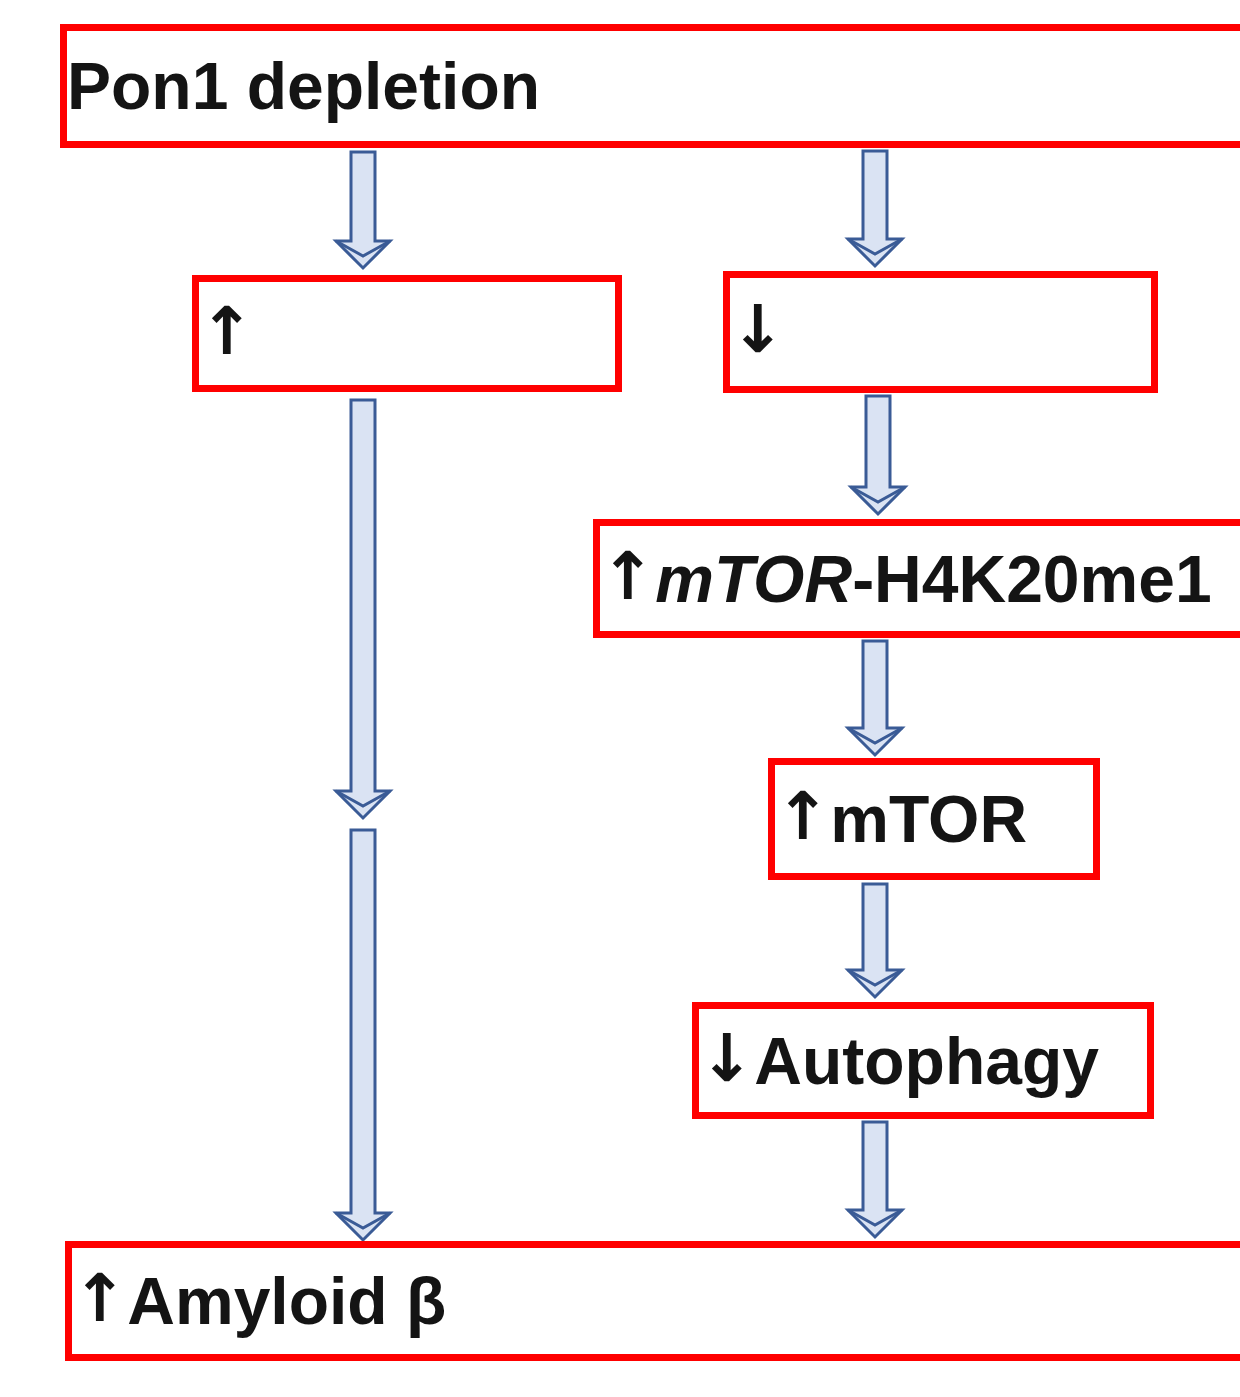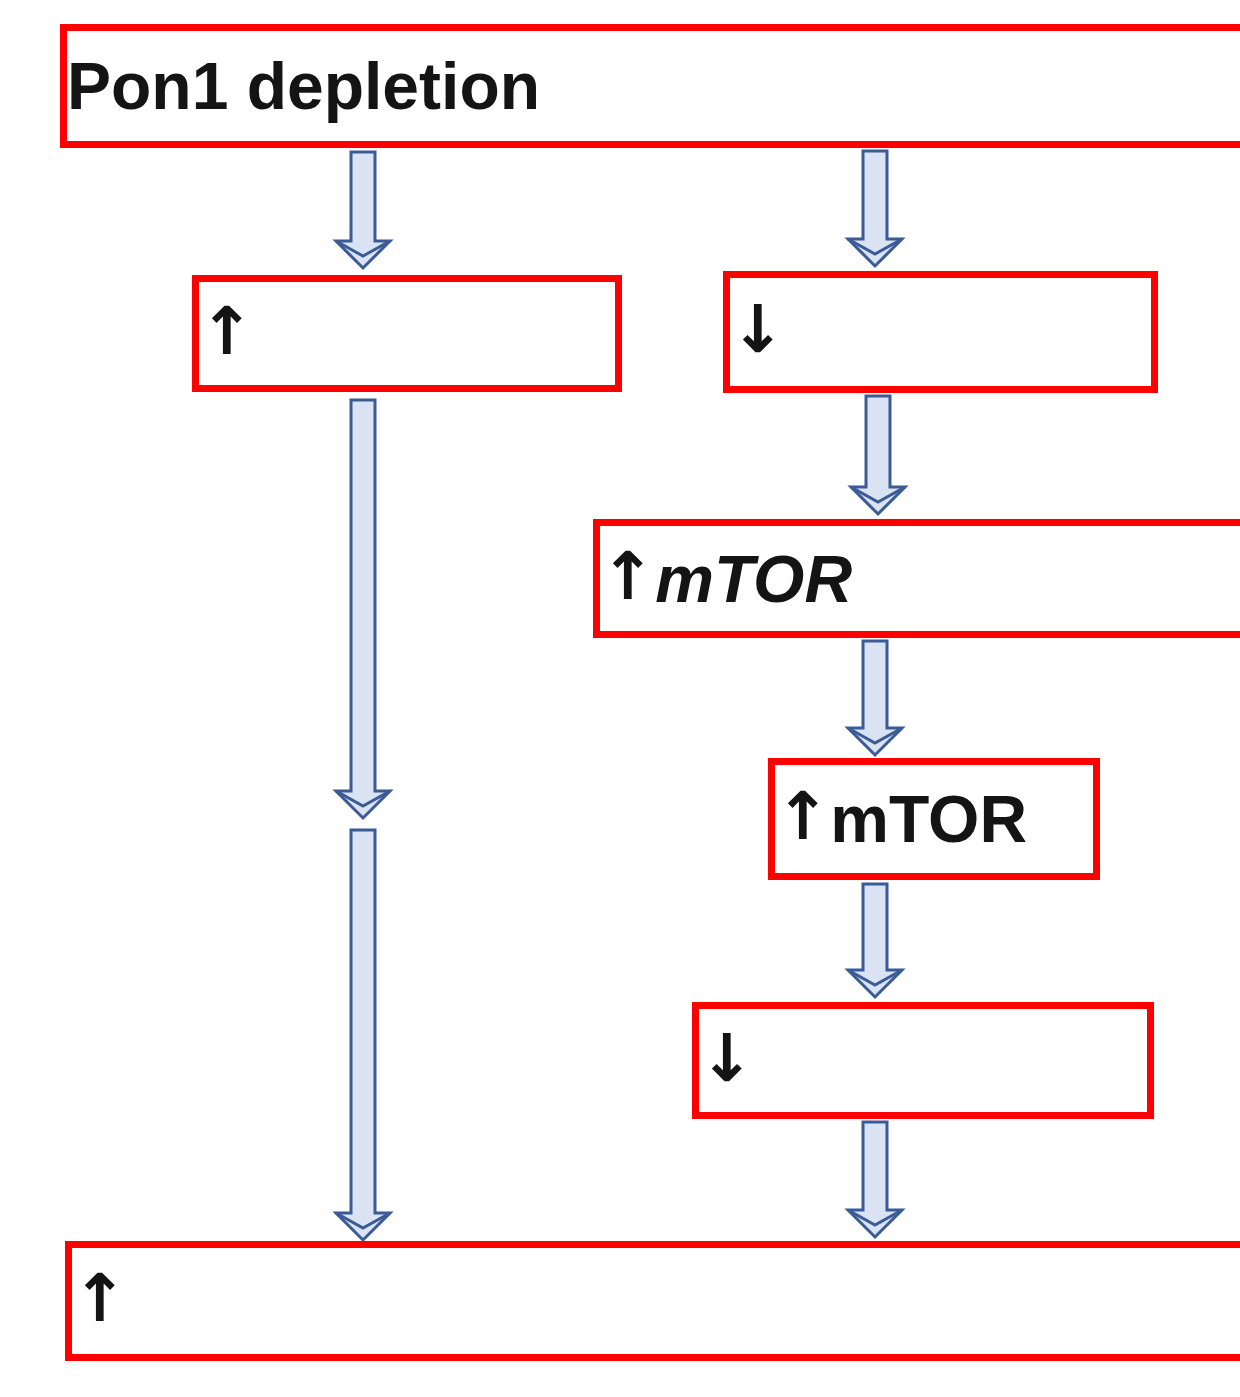--- a/index.html
+++ b/index.html
@@ -113,28 +113,31 @@
     <span class="glyph">↑</span>
   </div>
 
   <div class="node n-phf8">
     <span class="glyph">↓</span>
   </div>
 
   <div class="node n-mtorh">
     <span class="glyph">↑</span>
       <span class="it">mTOR</span>
+      <span>-H4K20me1</span>
   </div>
 
   <div class="node n-mtor">
     <span class="glyph">↑</span>
       <span>mTOR</span>
   </div>
 
   <div class="node n-auto">
     <span class="glyph">↓</span>
+      <span>Autophagy</span>
   </div>
 
   <div class="node n-amyloid">
     <span class="glyph">↑</span>
+      <span>Amyloid β</span>
   </div>
 
 </div>
 
 </body></html>

